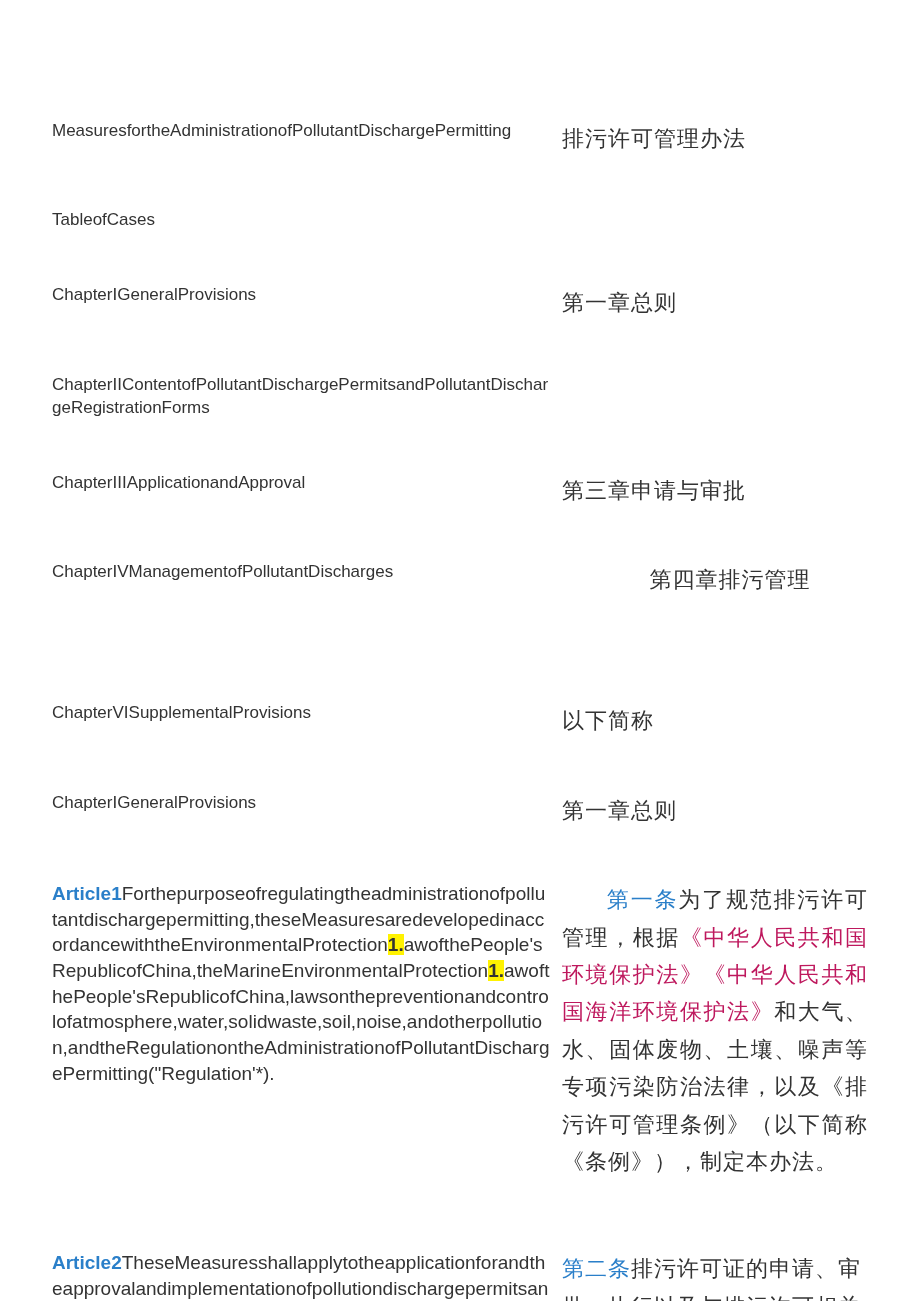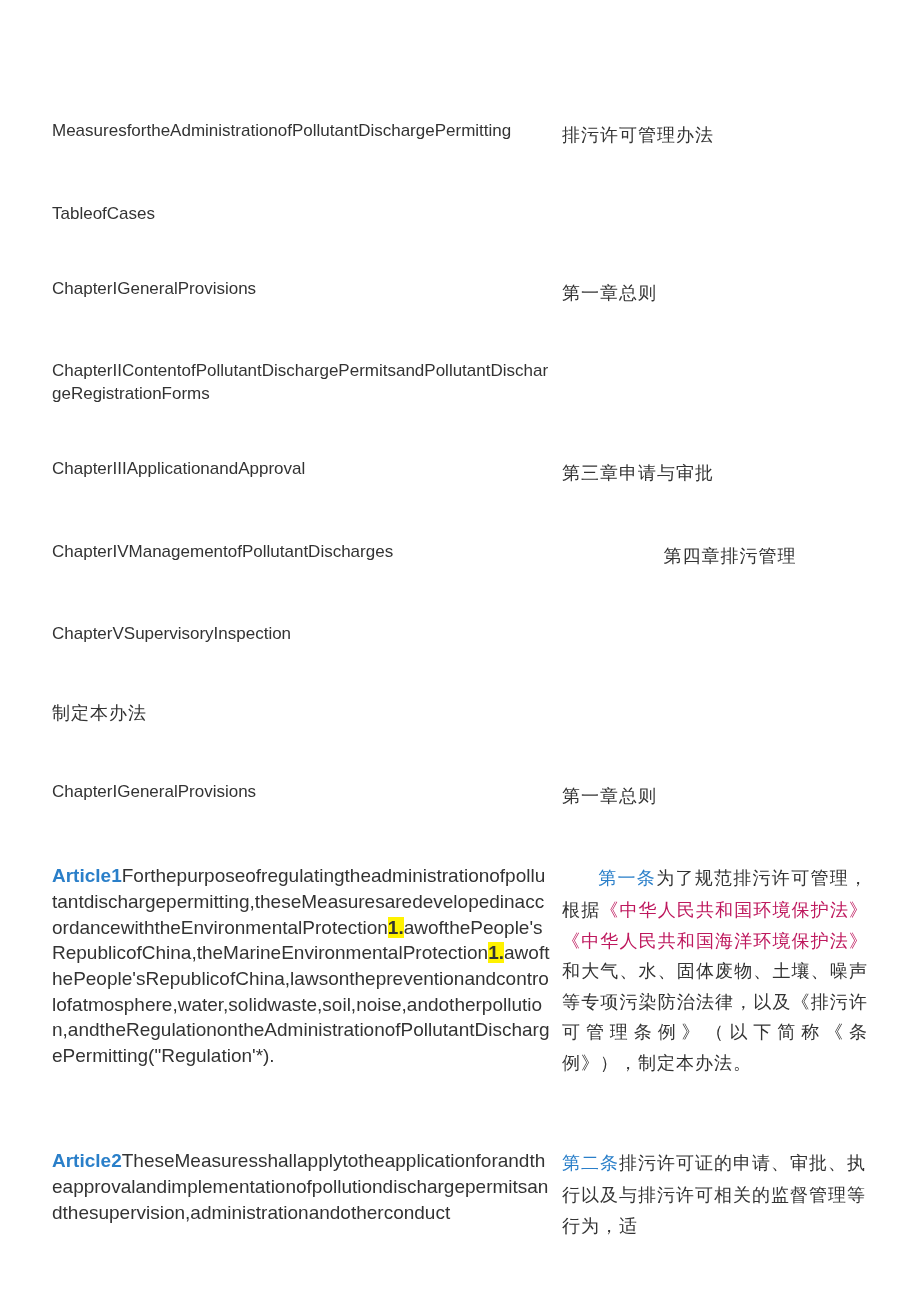--- a/index.html
+++ b/index.html
@@ -18,21 +18,21 @@
       margin-bottom: 52px;
       align-items: flex-start;
     }
     .left-col {
       flex: 0 0 510px;
       padding-right: 12px;
     }
     .right-col {
       flex: 1;
       font-family: "SimSun", "宋体", serif;
-      font-size: 18px;
+      font-size: 22px;
       line-height: 1.7;
       color: #333;
       letter-spacing: 1px;
     }
     .right-col.center {
       text-align: center;
       padding-left: 30px;
     }
     .en-heading {
       font-size: 17px;
@@ -49,21 +49,20 @@
     .article-label {
       color: #2a7fc9;
       font-weight: bold;
     }
     .cn-link {
       color: #be185d;
       margin-top: 28px;
     }
     .cn-article {
       color: #2a7fc9;
-      font-family: Liberation Mono, monospace;
     }
     .highlight {
       background-color: #fff200;
       font-weight: bold;
     }
   </style>
 </head>
 <body>
 
 <div class="row">
@@ -101,27 +100,27 @@
 </div>
 
 <div class="row">
   <div class="left-col">
     <div class="en-heading">ChapterIVManagementofPollutantDischarges</div>
   </div>
   <div class="right-col center">第四章排污管理</div>
 </div>
 
 <div class="row">
-  <div class="left-col">
-    <div class="en-heading">ChapterVSupervisoryInspection</div>
-  </div>
 </div>
 
 <div class="row">
-  <div class="right-col">制定本办法</div>
+  <div class="left-col">
+    <div class="en-heading">ChapterVISupplementalProvisions</div>
+  </div>
+  <div class="right-col">以下简称</div>
 </div>
 
 <div class="row">
   <div class="left-col">
     <div class="en-heading">ChapterIGeneralProvisions</div>
   </div>
   <div class="right-col">第一章总则</div>
 </div>
 
 <div class="row" style="margin-bottom: 70px; justify-content: space-between;">

